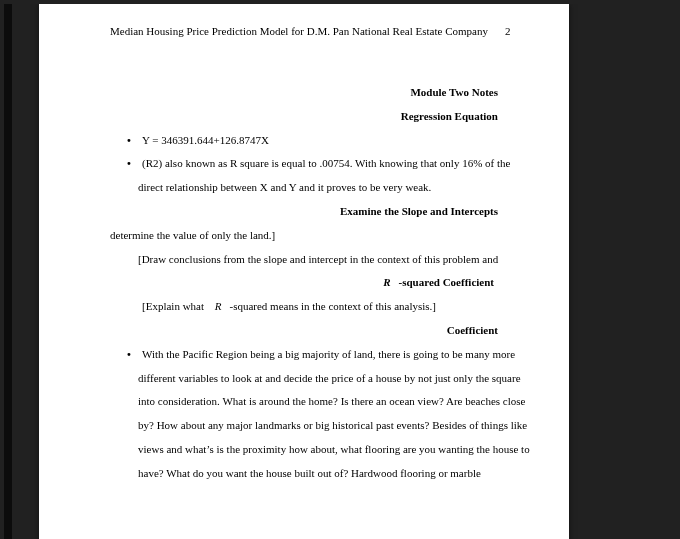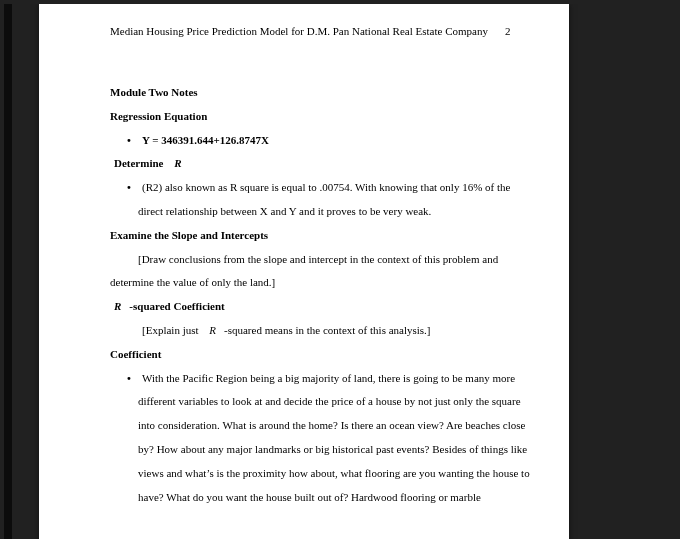--- a/index.html
+++ b/index.html
@@ -25,28 +25,28 @@
   .page-number { position:absolute; left:399px; top:0; }
   .content {
     position:absolute; left:63px; top:69px; width:404px;
     font-size:11px; color:#000;
   }
   .line {
     position:relative;
     height:23.8px; line-height:23.8px;
     white-space:nowrap;
   }
-  .center { text-align:left; font-weight:bold; }
+  .center { text-align:right; font-weight:bold; }
   .ind { padding-left:32px; }
   .bullet-dot {
     position:absolute; left:16px; top:0;
     font-family:"DejaVu Sans", sans-serif;
     font-size:10px;
   }
-  .b { font-weight:bold; }
+  .b { font-weight:normal; }
   .i { font-style:italic; }
 </style>
 </head>
 <body>
 
 <div class="edge-strip"></div>
 
 <div class="page">
 
   <div class="header">
@@ -58,41 +58,38 @@
 
     <div class="line center">Module Two Notes</div>
 
     <div class="line center">Regression Equation</div>
 
     <div class="line ind">
       <span class="bullet-dot">•</span>
       <span class="b">Y = 346391.644+126.8747X</span>
     </div>
 
-    <div class="line center">
-      <span>Determine </span><span class="i">R</span>
-    </div>
 
     <div class="line ind">
       <span class="bullet-dot">•</span>
       <span>(R2) also known as R square is equal to .00754. With knowing that only 16% of the</span>
     </div>
     <div class="line ind">direct relationship between X and Y and it proves to be very weak.</div>
 
     <div class="line center">Examine the Slope and Intercepts</div>
 
+    <div class="line">determine the value of only the land.]</div>
     <div class="line ind">[Draw conclusions from the slope and intercept in the context of this problem and</div>
-    <div class="line">determine the value of only the land.]</div>
 
     <div class="line center">
       <span class="i">R</span><span>-squared Coefficient</span>
     </div>
 
     <div class="line ind">
-      <span>[Explain just </span><span class="i">R</span><span>-squared means in the context of this analysis.]</span>
+      <span>[Explain what </span><span class="i">R</span><span>-squared means in the context of this analysis.]</span>
     </div>
 
     <div class="line center">Coefficient</div>
 
     <div class="line ind">
       <span class="bullet-dot">•</span>
       <span>With the Pacific Region being a big majority of land, there is going to be many more</span>
     </div>
     <div class="line ind">different variables to look at and decide the price of a house by not just only the square</div>
     <div class="line ind">into consideration. What is around the home? Is there an ocean view? Are beaches close</div>

